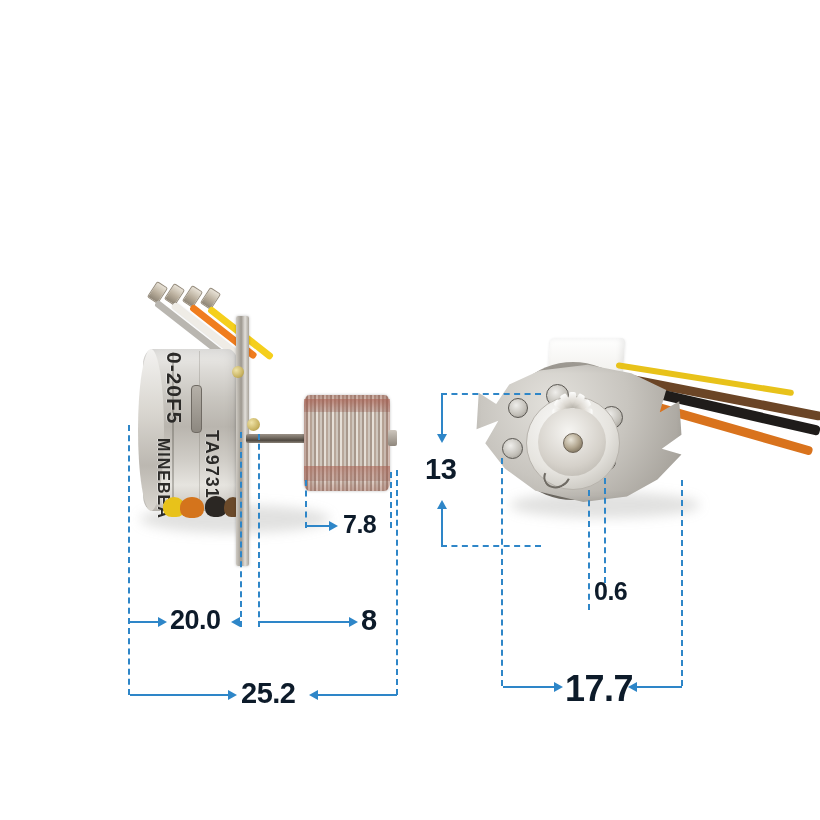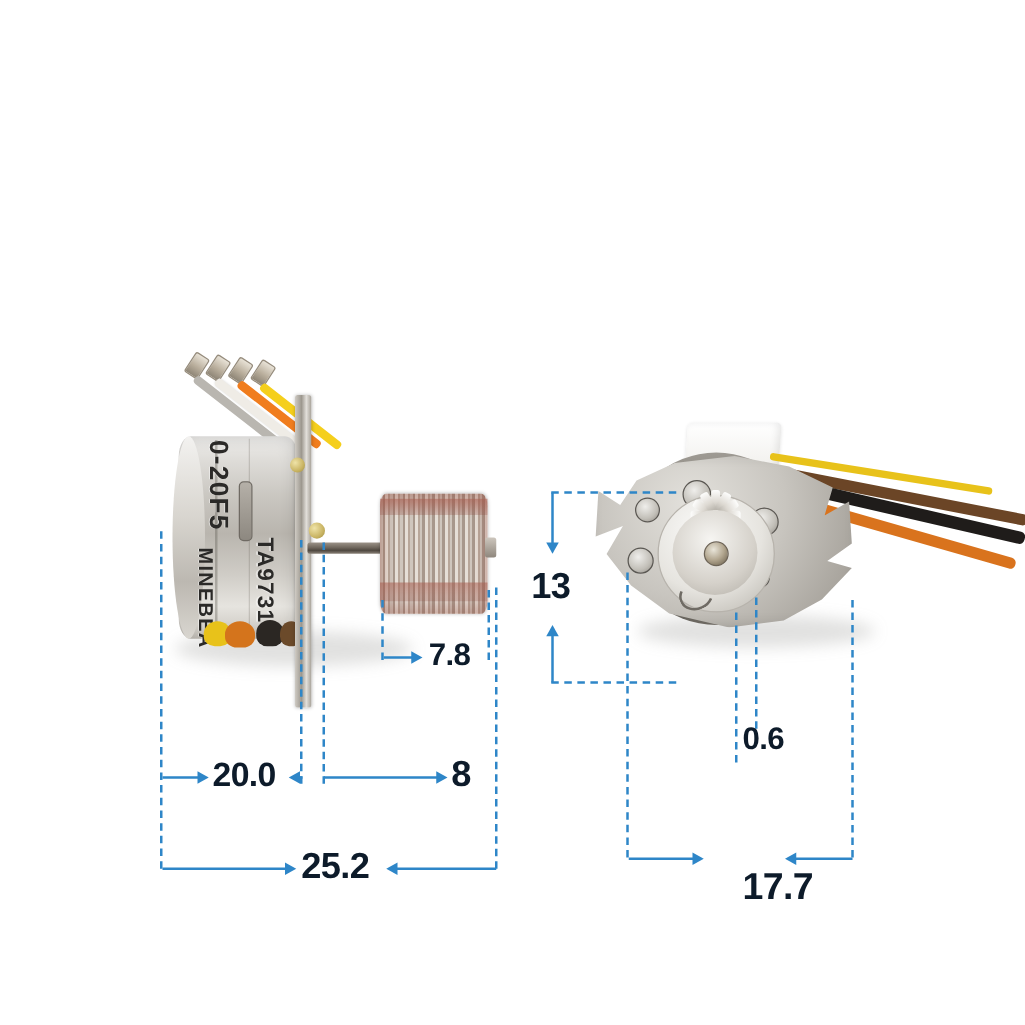--- a/index.html
+++ b/index.html
@@ -390,17 +390,17 @@
 
   <div class="vdash" style="left:501px; top:458px; height:228px;"></div>
   <div class="vdash" style="left:681px; top:480px; height:206px;"></div>
   <div class="vdash" style="left:588px; top:490px; height:120px;"></div>
   <div class="vdash" style="left:604px; top:478px; height:105px;"></div>
 
   <div class="dim-label" style="left:594px; top:579px; font-size:25px;">0.6</div>
 
   <div class="hline" style="left:503px; top:686px; width:53px;"></div>
   <div class="arrow-r" style="left:554px; top:682px;"></div>
-  <div class="dim-label" style="left:594px; top:671px; font-size:30px;margin-top:24px;">17.7</div>
+  <div class="dim-label" style="left:565px; top:671px; font-size:36px;">17.7</div>
   <div class="arrow-l" style="left:628px; top:682px;"></div>
   <div class="hline" style="left:636px; top:686px; width:46px;"></div>
 
 </div>
 
 </body></html>

